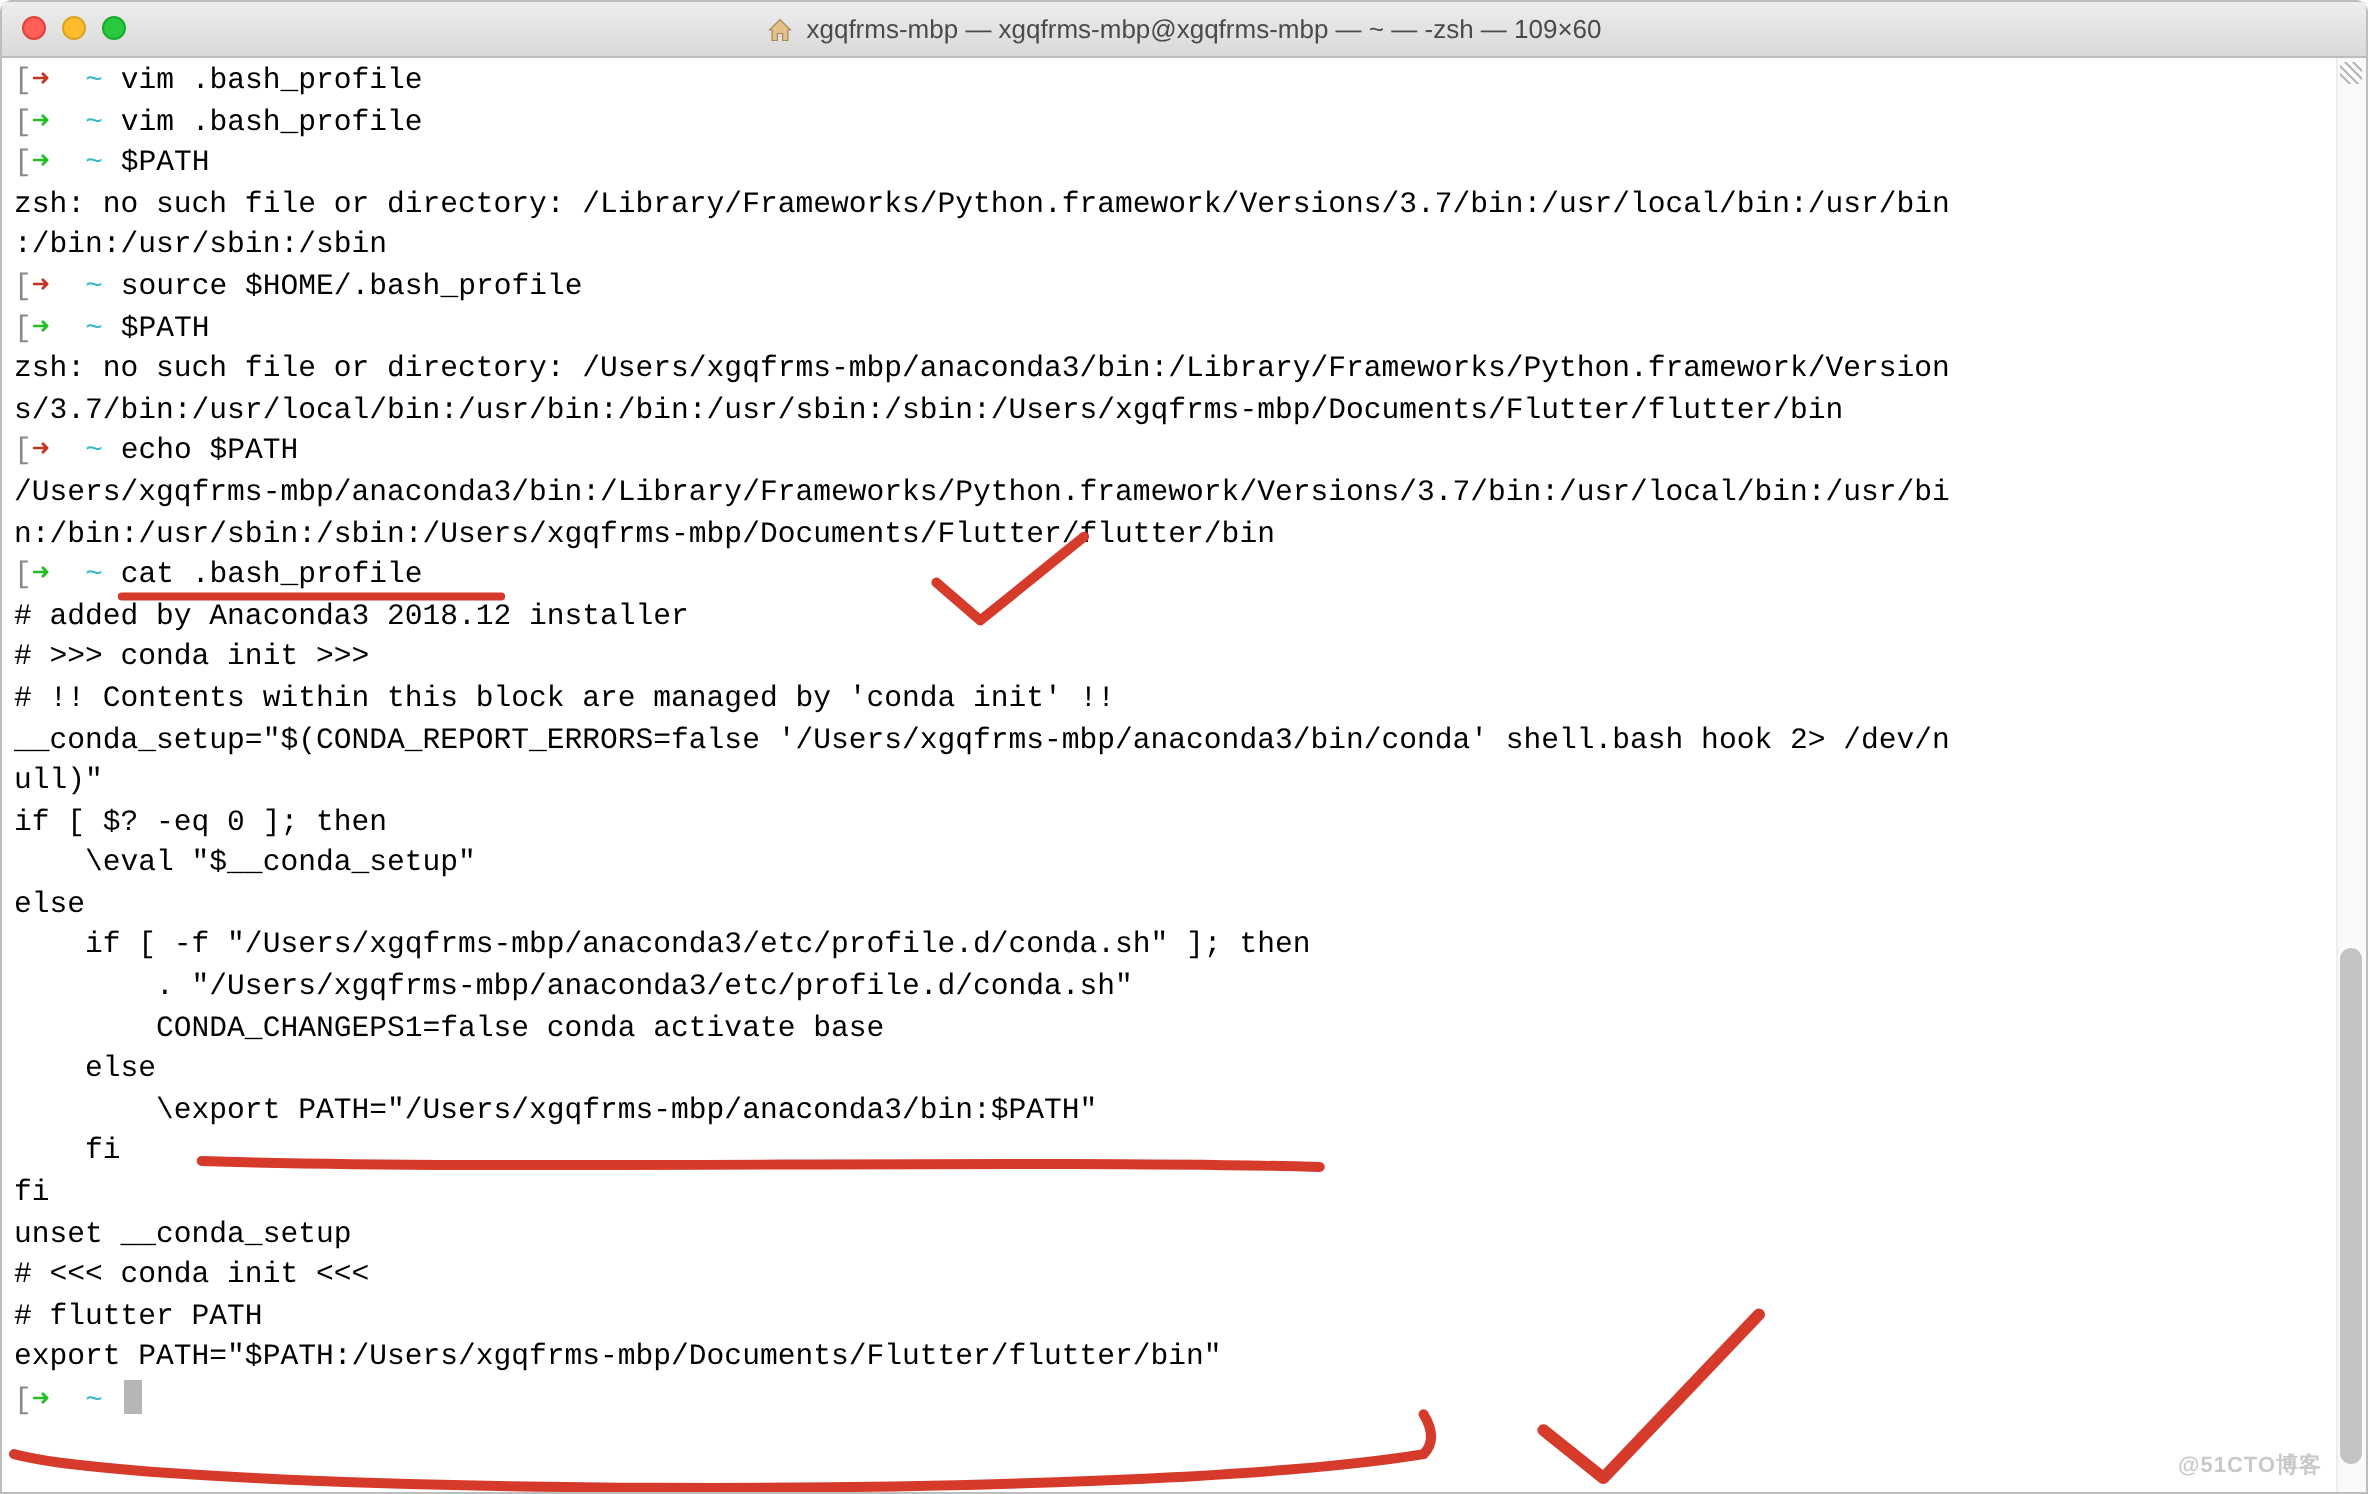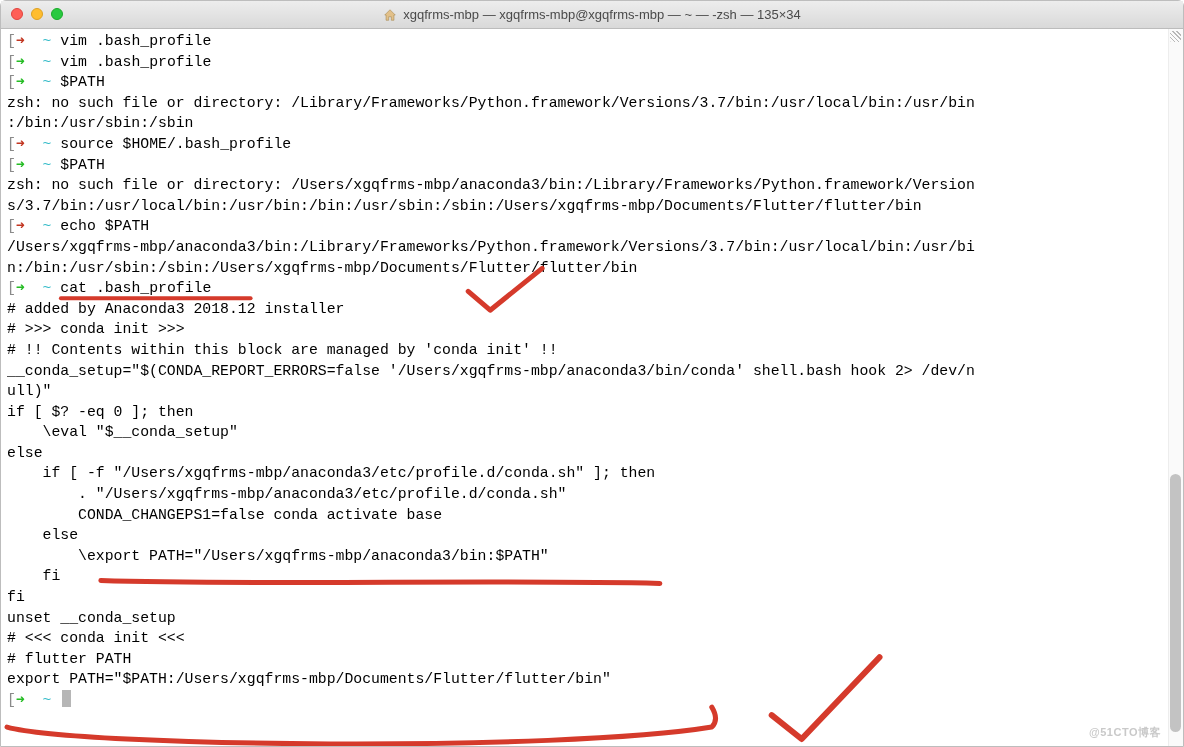--- a/index.html
+++ b/index.html
@@ -73,21 +73,21 @@
       <div class="tl red"></div>
       <div class="tl yellow"></div>
       <div class="tl green"></div>
     </div>
     <div class="title-center">
       <span class="home-icon">
         <svg viewBox="0 0 16 16">
             <path d="M2 8 L8 2 L14 8 L12.5 8 L12.5 14 L9.5 14 L9.5 10 L6.5 10 L6.5 14 L3.5 14 L3.5 8 Z" fill="#e2c089" stroke="#a78a54" stroke-width="0.7"></path>
           </svg>
       </span>
-      <span>xgqfrms-mbp — xgqfrms-mbp@xgqfrms-mbp — ~ — -zsh — 135×34</span>
+      <span>xgqfrms-mbp — xgqfrms-mbp@xgqfrms-mbp — ~ — -zsh — 109×60</span>
     </div>
   </div>
 
   <div class="terminal-wrap">
     <div class="terminal" id="terminal"><div class="line"><span class="left"><span style="color: rgb(138, 138, 138);">[</span><span class="arrow-red">➜</span>  <span class="tilde">~</span> <span>vim .bash_profile</span></span><span class="rb">]</span></div><div class="line"><span class="left"><span style="color: rgb(138, 138, 138);">[</span><span class="arrow-green">➜</span>  <span class="tilde">~</span> <span>vim .bash_profile</span></span><span class="rb">]</span></div><div class="line"><span class="left"><span style="color: rgb(138, 138, 138);">[</span><span class="arrow-green">➜</span>  <span class="tilde">~</span> <span>$PATH</span></span><span class="rb">]</span></div><div class="line"><span class="left">zsh: no such file or directory: /Library/Frameworks/Python.framework/Versions/3.7/bin:/usr/local/bin:/usr/bin</span></div><div class="line"><span class="left">:/bin:/usr/sbin:/sbin</span></div><div class="line"><span class="left"><span style="color: rgb(138, 138, 138);">[</span><span class="arrow-red">➜</span>  <span class="tilde">~</span> <span>source $HOME/.bash_profile</span></span><span class="rb">]</span></div><div class="line"><span class="left"><span style="color: rgb(138, 138, 138);">[</span><span class="arrow-green">➜</span>  <span class="tilde">~</span> <span>$PATH</span></span><span class="rb">]</span></div><div class="line"><span class="left">zsh: no such file or directory: /Users/xgqfrms-mbp/anaconda3/bin:/Library/Frameworks/Python.framework/Version</span></div><div class="line"><span class="left">s/3.7/bin:/usr/local/bin:/usr/bin:/bin:/usr/sbin:/sbin:/Users/xgqfrms-mbp/Documents/Flutter/flutter/bin</span></div><div class="line"><span class="left"><span style="color: rgb(138, 138, 138);">[</span><span class="arrow-red">➜</span>  <span class="tilde">~</span> <span>echo $PATH</span></span><span class="rb">]</span></div><div class="line"><span class="left">/Users/xgqfrms-mbp/anaconda3/bin:/Library/Frameworks/Python.framework/Versions/3.7/bin:/usr/local/bin:/usr/bi</span></div><div class="line"><span class="left">n:/bin:/usr/sbin:/sbin:/Users/xgqfrms-mbp/Documents/Flutter/flutter/bin</span></div><div class="line"><span class="left"><span style="color: rgb(138, 138, 138);">[</span><span class="arrow-green">➜</span>  <span class="tilde">~</span> <span>cat .bash_profile</span></span><span class="rb">]</span></div><div class="line"><span class="left"># added by Anaconda3 2018.12 installer</span></div><div class="line"><span class="left"># &gt;&gt;&gt; conda init &gt;&gt;&gt;</span></div><div class="line"><span class="left"># !! Contents within this block are managed by 'conda init' !!</span></div><div class="line"><span class="left">__conda_setup="$(CONDA_REPORT_ERRORS=false '/Users/xgqfrms-mbp/anaconda3/bin/conda' shell.bash hook 2&gt; /dev/n</span></div><div class="line"><span class="left">ull)"</span></div><div class="line"><span class="left">if [ $? -eq 0 ]; then</span></div><div class="line"><span class="left">    \eval "$__conda_setup"</span></div><div class="line"><span class="left">else</span></div><div class="line"><span class="left">    if [ -f "/Users/xgqfrms-mbp/anaconda3/etc/profile.d/conda.sh" ]; then</span></div><div class="line"><span class="left">        . "/Users/xgqfrms-mbp/anaconda3/etc/profile.d/conda.sh"</span></div><div class="line"><span class="left">        CONDA_CHANGEPS1=false conda activate base</span></div><div class="line"><span class="left">    else</span></div><div class="line"><span class="left">        \export PATH="/Users/xgqfrms-mbp/anaconda3/bin:$PATH"</span></div><div class="line"><span class="left">    fi</span></div><div class="line"><span class="left">fi</span></div><div class="line"><span class="left">unset __conda_setup</span></div><div class="line"><span class="left"># &lt;&lt;&lt; conda init &lt;&lt;&lt;</span></div><div class="line"><span class="left"></span></div><div class="line"><span class="left"># flutter PATH</span></div><div class="line"><span class="left">export PATH="$PATH:/Users/xgqfrms-mbp/Documents/Flutter/flutter/bin"</span></div><div class="line"><span class="left"><span style="color: rgb(138, 138, 138);">[</span><span class="arrow-green">➜</span>  <span class="tilde">~</span> <span></span><span class="cursor-block"></span></span></div></div>
 
     <div class="scroll-track">
       <div class="hatch"></div>
       <div class="scroll-thumb" id="scroll-thumb" style="top: 62%; height: 36%;"></div>
     </div>

